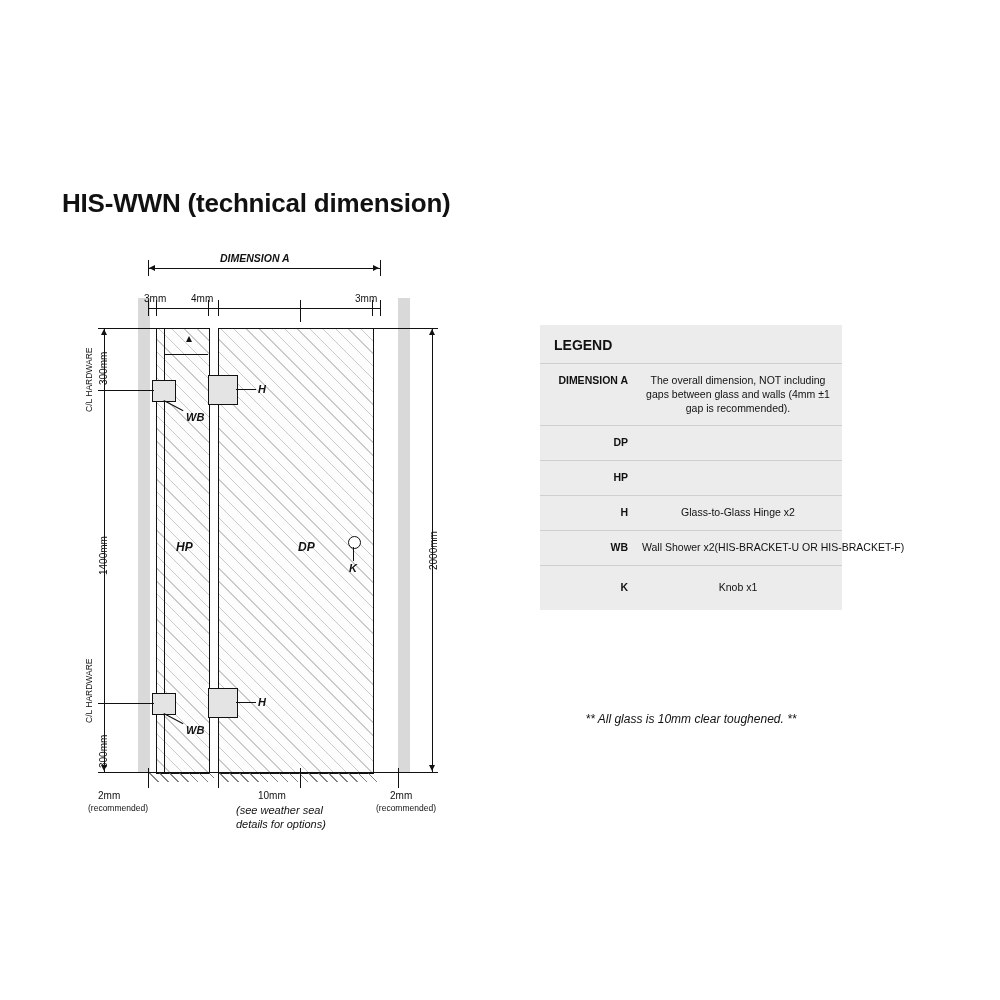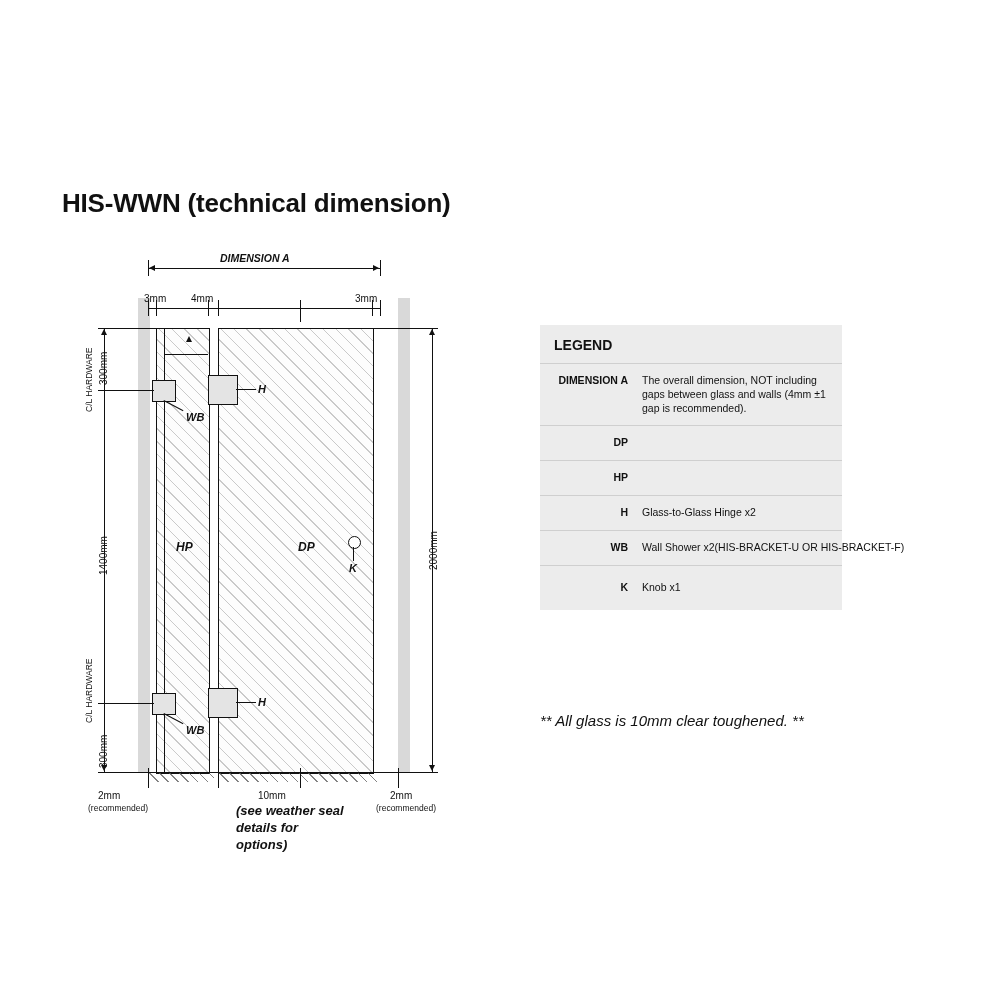--- a/index.html
+++ b/index.html
@@ -135,28 +135,30 @@
     padding: 9px 8px 9px 4px;
     font-weight: bold;
     box-sizing: border-box;
     line-height: 1.35;
   }
   .legend-desc {
     flex: 1;
     padding: 9px 8px 9px 6px;
     line-height: 1.35;
     box-sizing: border-box;
+    text-align: center;
   }
   .legend-desc.wide { white-space: nowrap; }
   .legend-note {
     position: absolute;
     left: 540px;
     top: 712px;
     width: 302px;
-    font-size: 15px;
+    text-align: center;
+    font-size: 12px;
     font-style: italic;
     color: #111;
   }
 </style>
 </head>
 <body>
 
 <div class="page-title">HIS-WWN (technical dimension)</div>
 
 <div class="drawing">
@@ -239,21 +241,21 @@
 
   <div class="vline" style="left:88px; top:518px; height:20px;"></div>
   <div class="vline" style="left:158px; top:518px; height:20px;"></div>
   <div class="vline" style="left:240px; top:518px; height:20px;"></div>
   <div class="vline" style="left:338px; top:518px; height:20px;"></div>
 
   <div class="lbl" style="left:38px; top:540px;">2mm</div>
   <div class="lbl" style="left:28px; top:553px; font-size:8.5px;">(recommended)</div>
 
   <div class="lbl" style="left:198px; top:540px;">10mm</div>
-  <div class="lbl italic" style="left:176px; top:553px; font-size:13px; white-space:normal; width:112px; line-height:1.3;font-weight:bold;">(see weather seal details for options)</div>
+  <div class="lbl italic" style="left:176px; top:553px; font-size:11px; white-space:normal; width:112px; line-height:1.3;">(see weather seal details for options)</div>
 
   <div class="lbl" style="left:330px; top:540px;">2mm</div>
   <div class="lbl" style="left:316px; top:553px; font-size:8.5px;">(recommended)</div>
 </div>
 
 <div class="legend">
   <div class="legend-title">LEGEND</div>
 
   <div class="legend-row">
     <div class="legend-key">DIMENSION A</div>

